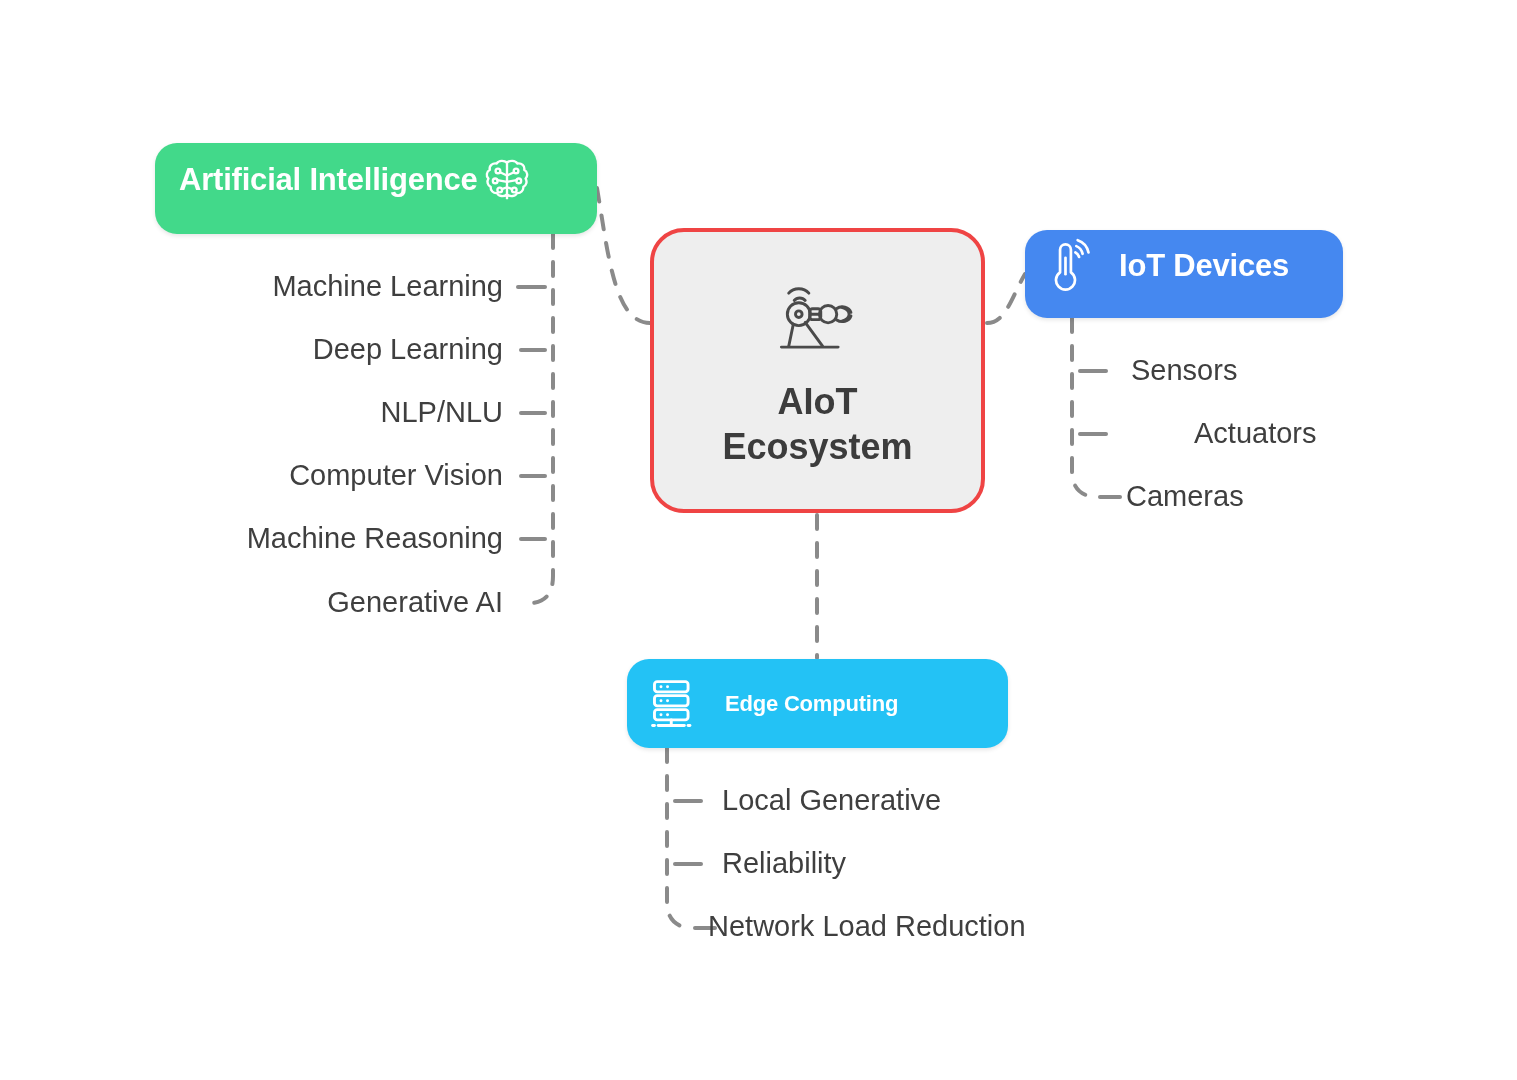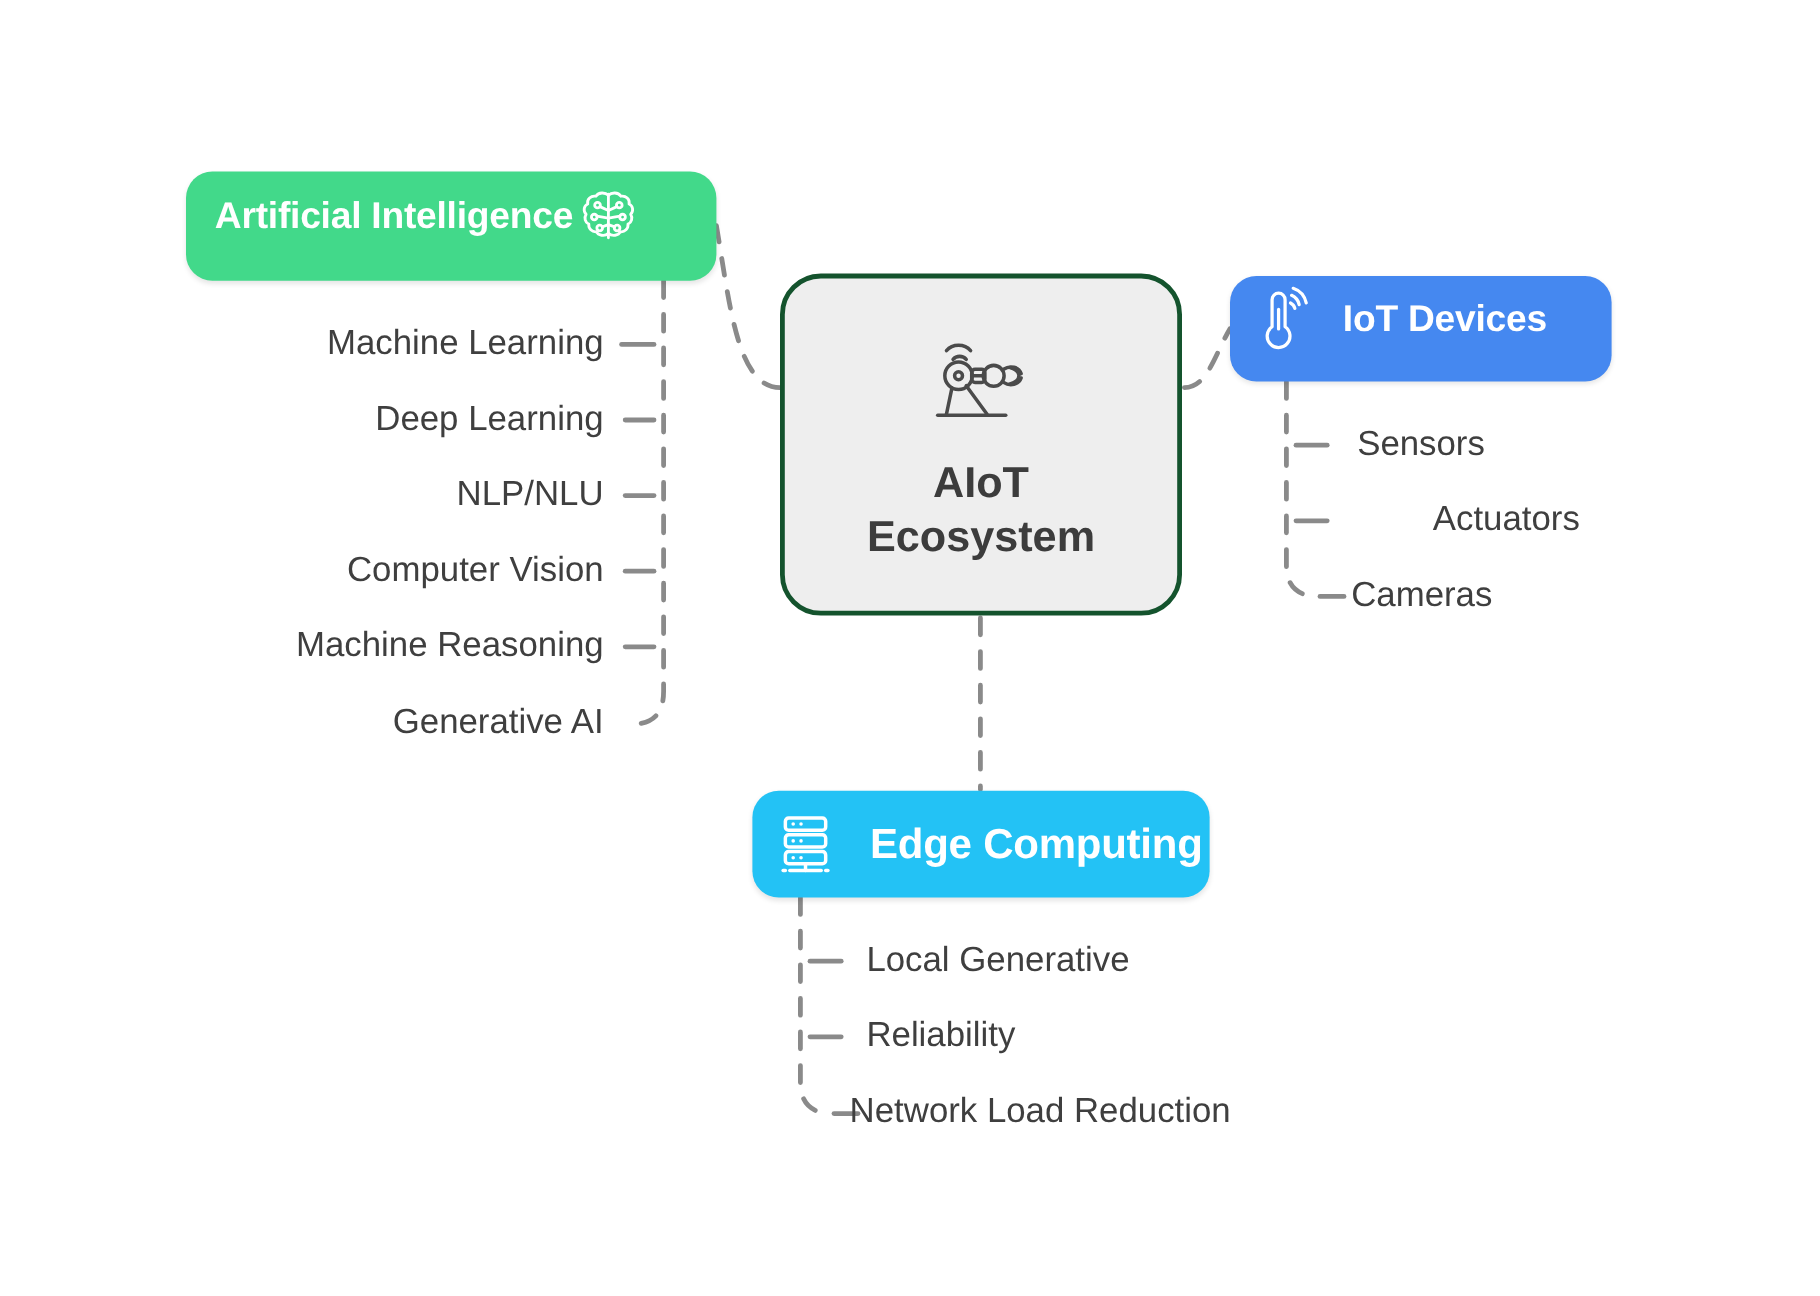--- a/index.html
+++ b/index.html
@@ -67,29 +67,29 @@
   }
   #node-iot .pill-label { font-size: 31px; margin-left: 26px; }
 
   
   #node-edge {
     left: 627px; top: 659px;
     width: 381px; height: 89px;
     background: #23c2f5;
     padding: 0 22px 0 20px;
   }
-  #node-edge .pill-label { font-size: 35px; margin-left: 22px; }
+  #node-edge .pill-label { font-size: 22px; margin-left: 22px; }
 
   
   #node-center {
     position: absolute;
     left: 650px; top: 228px;
     width: 335px; height: 285px;
     background: #eeeeee;
-    border: 4px solid #14532d;
+    border: 4px solid #ef4444;
     border-radius: 34px;
     box-sizing: border-box;
     display: flex;
     flex-direction: column;
     align-items: center;
     justify-content: center;
   }
   #node-center .center-icon { margin-bottom: 16px; }
   #node-center .center-title {
     color: #3c3c3c;

